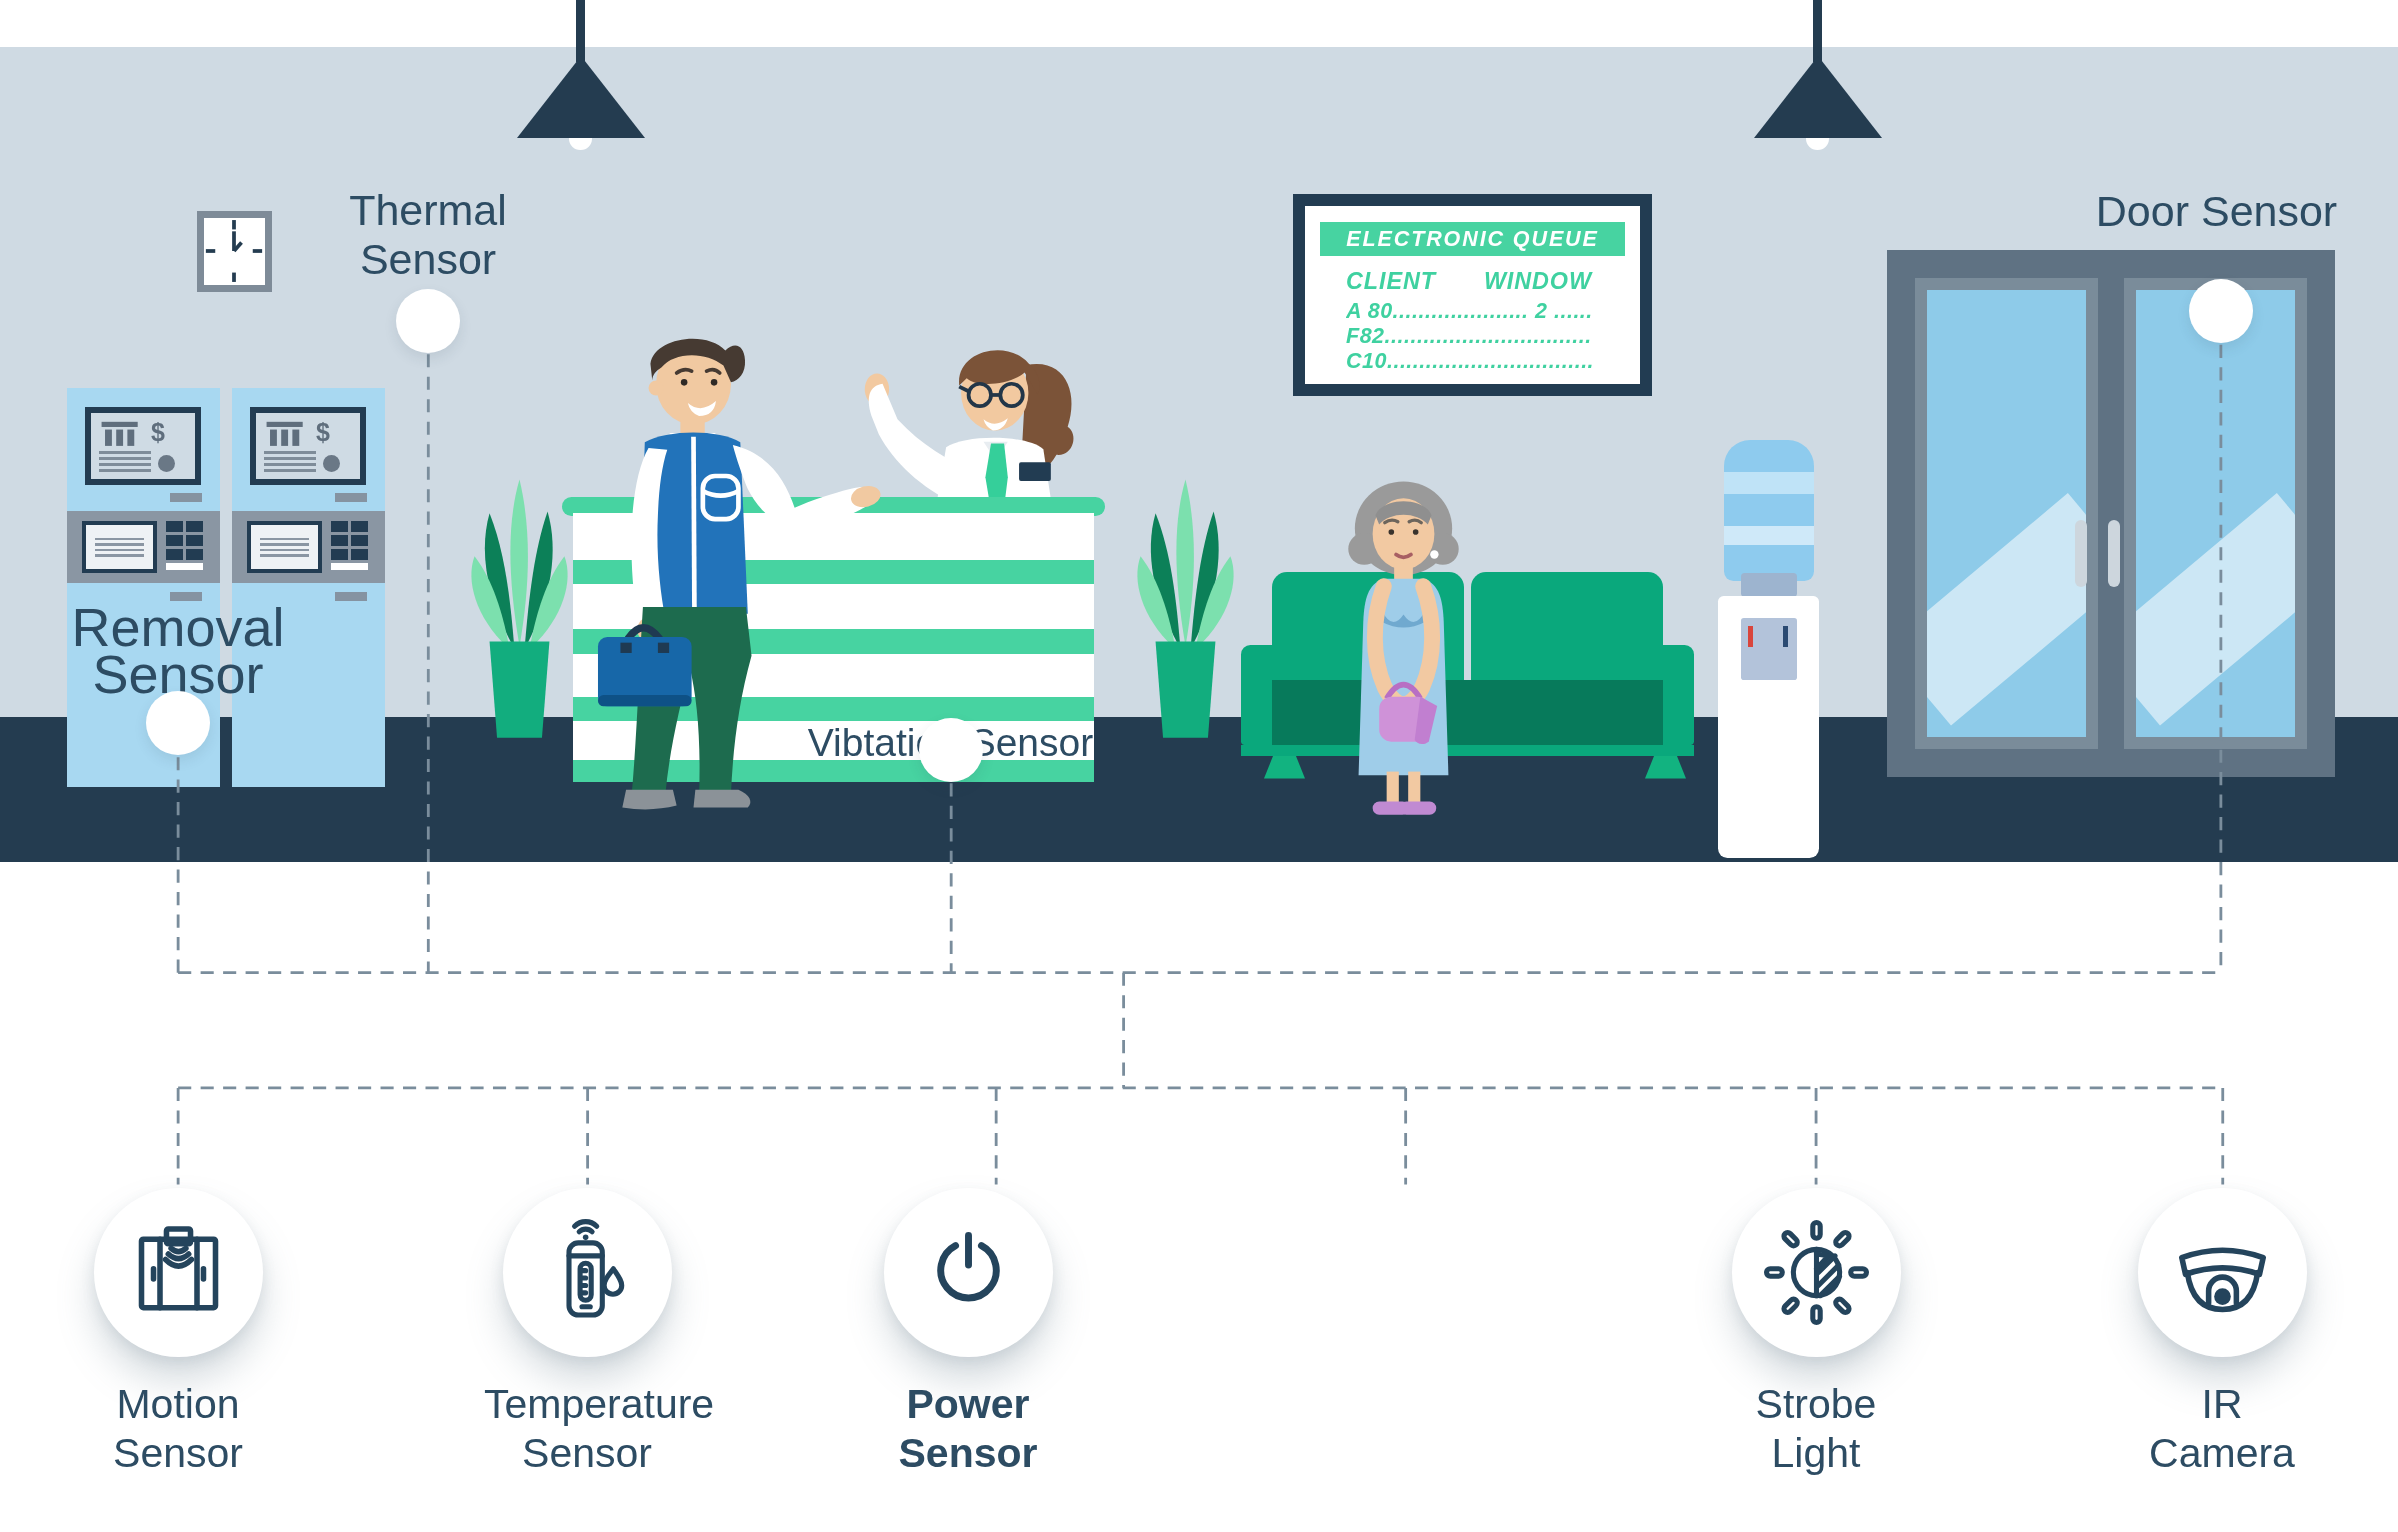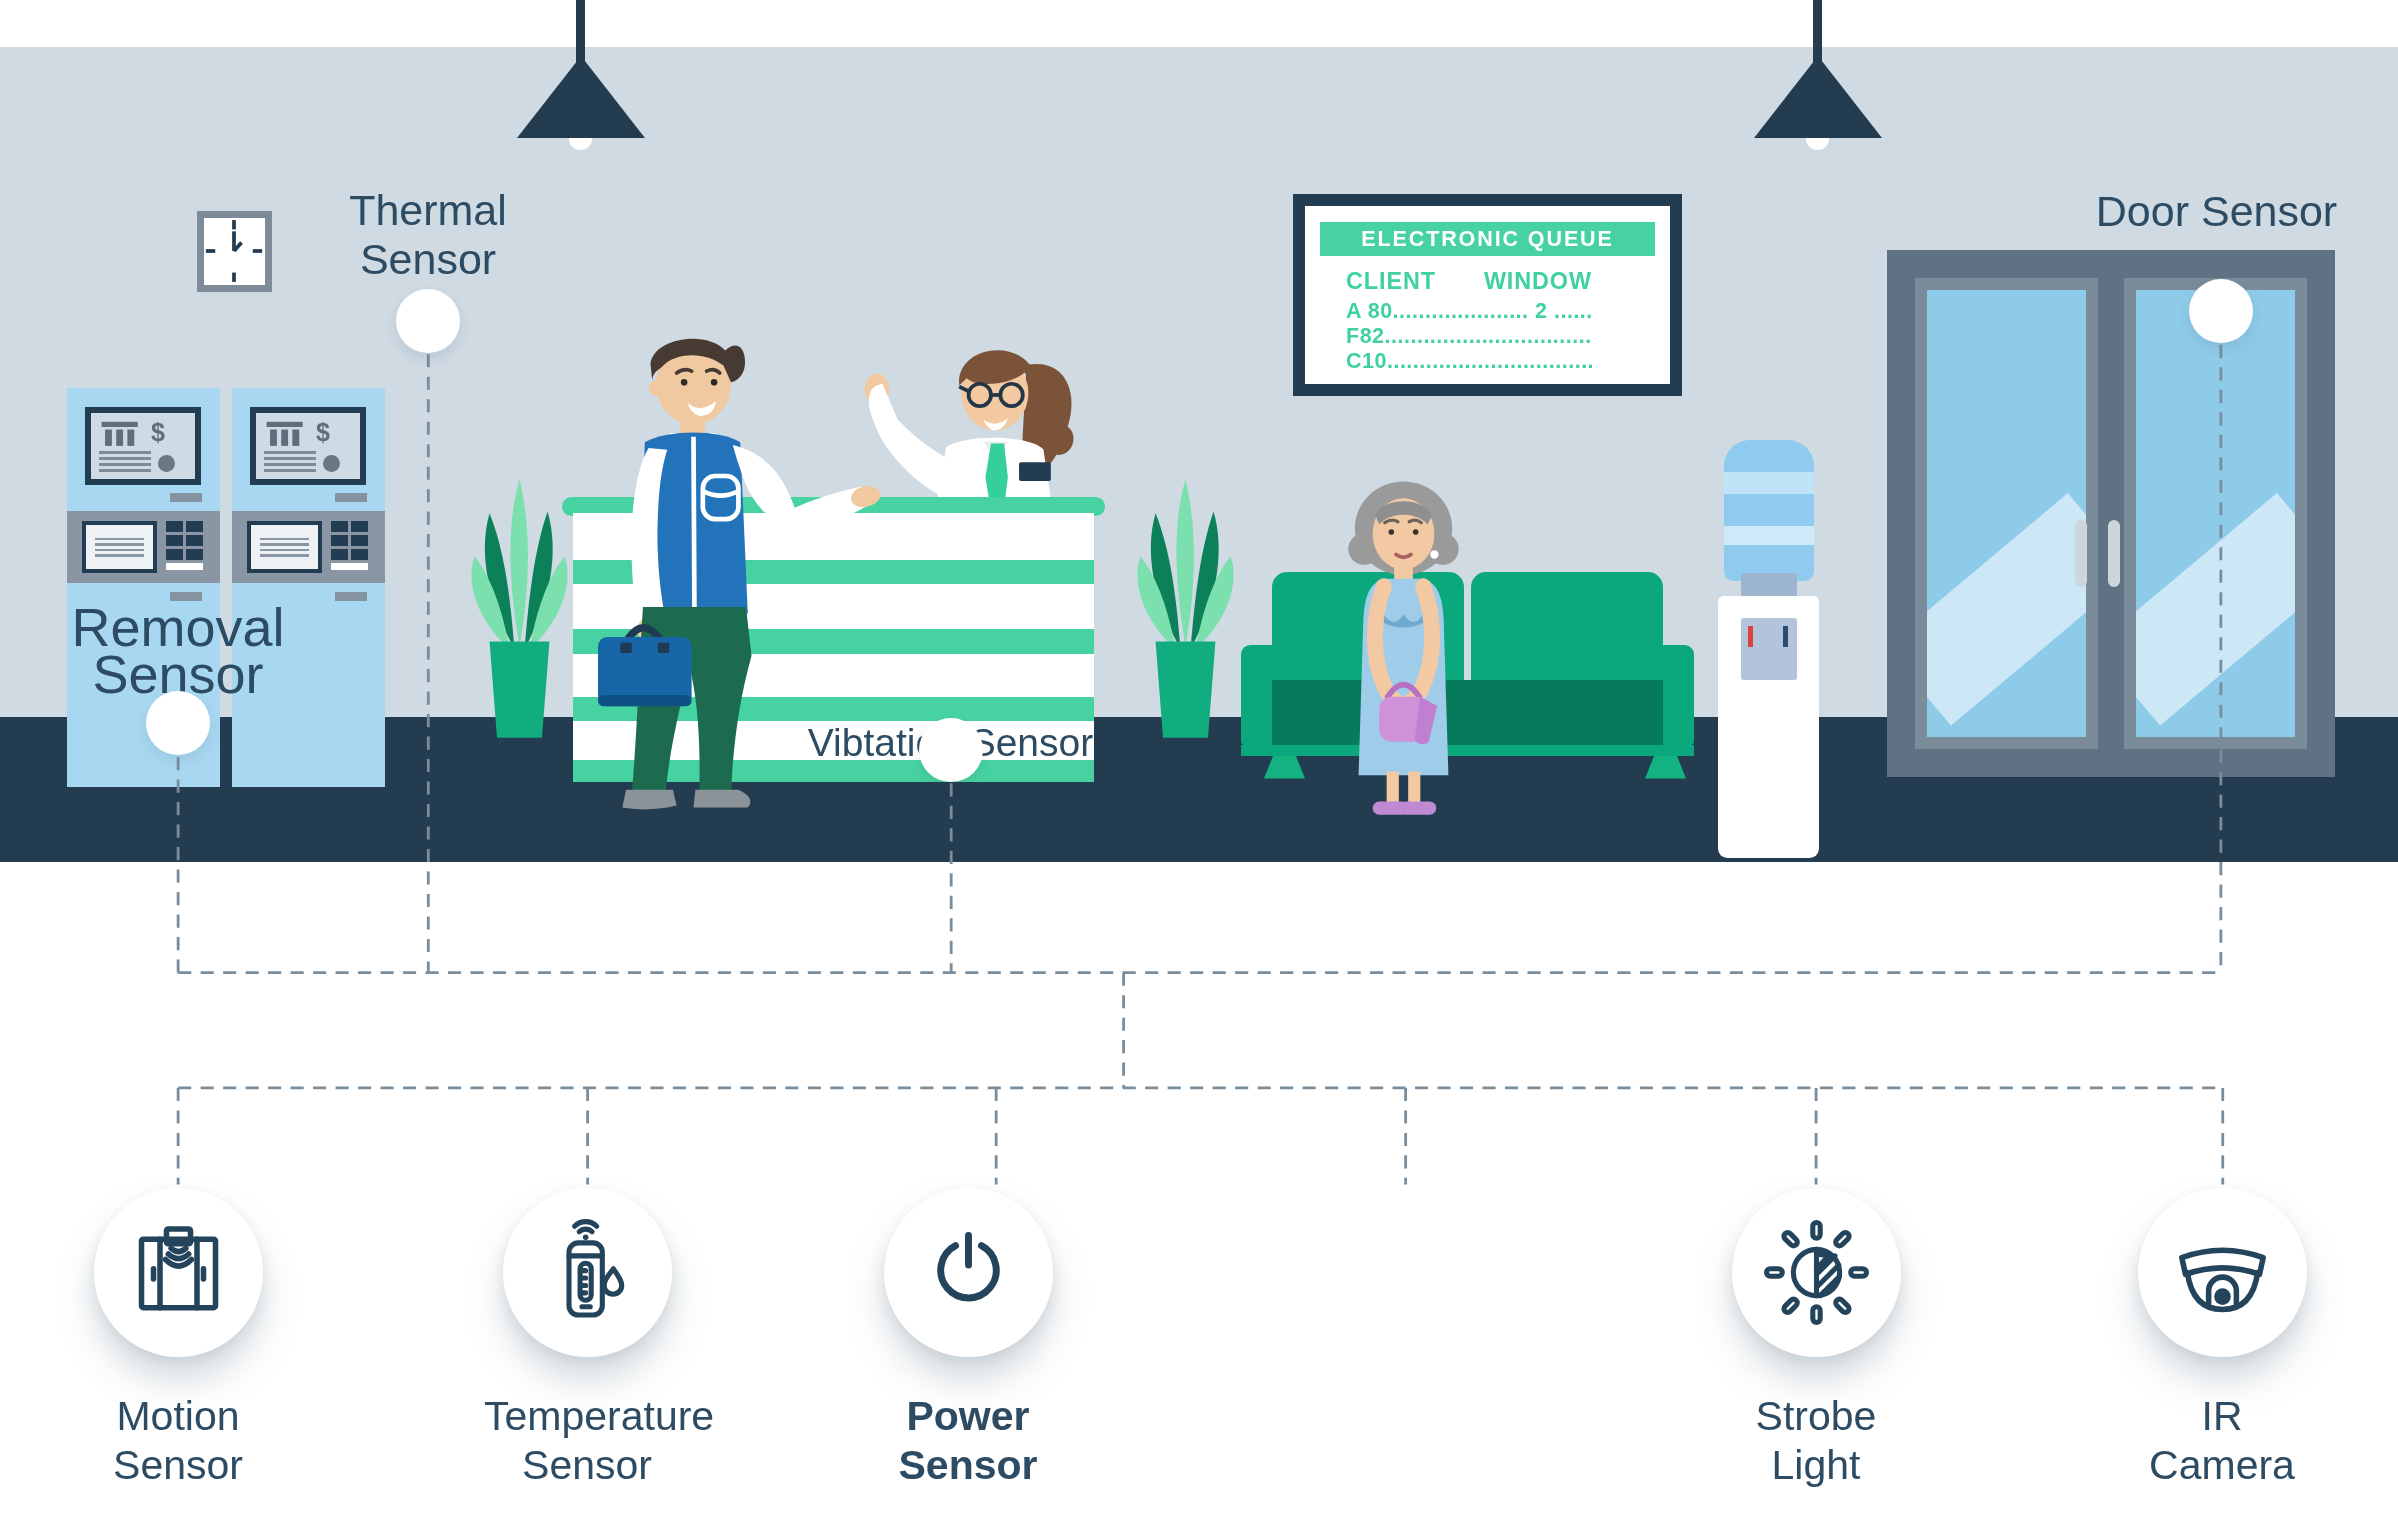--- a/index.html
+++ b/index.html
@@ -52,32 +52,32 @@
   .cooler-body{left:1718px;top:596px;width:101px;height:262px;background:#ffffff;border-radius:5.6px 5.6px 9.4px 9.4px;}
   .cooler-panel{left:1741px;top:618px;width:56px;height:62px;background:#b3c3da;border-radius:2.8px;}
   .tap{top:626px;width:4.7px;height:20.6px;}
   
   .door{left:1887px;top:250px;width:448px;height:527px;background:#5f7283;}
   .leaf{position:absolute;top:28px;width:183px;height:471px;background:#7a8c9a;}
   .glass{position:absolute;inset:12px;background:#8ecbe9;overflow:hidden;}
   .glass::before{content:"";position:absolute;left:-37px;top:60%;width:150%;height:103px;background:rgba(255,255,255,.55);transform:rotate(-40deg);transform-origin:center;}
   .handle{position:absolute;top:270px;width:12px;height:67px;background:#cdd6dd;border-radius:6.6px;z-index:2;}
   
-  .board{left:1293px;top:194px;width:389px;height:202px;background:#fff;border:12px solid #223c52;box-sizing:border-box;z-index:3;}
+  .board{left:1293px;top:194px;width:359px;height:202px;background:#fff;border:12px solid #223c52;box-sizing:border-box;z-index:3;font-style:italic;}
   .board-header{position:absolute;left:15px;right:15px;top:16px;height:34px;background:#47d3a1;color:#ffffff;font-weight:bold;font-size:21.5px;letter-spacing:1.9px;text-align:center;line-height:35px;}
   .board-rows{position:absolute;left:41px;top:62px;width:281px;color:#3fd1a0;font-weight:bold;white-space:nowrap;overflow:hidden;}
   .board-colrow{display:flex;gap:48px;font-size:23.4px;letter-spacing:0.9px;margin-bottom:3.7px;}
   .board-row{font-size:21.5px;line-height:25px;letter-spacing:0.5px;}
   
   .connectors{left:0;top:0;z-index:6;pointer-events:none;}
   
   .device{top:1188px;width:206px;text-align:center;z-index:8;}
   .device .circle{width:169px;height:169px;margin:0 auto;border-radius:50%;background:#ffffff;box-shadow:0 24px 37px rgba(108,128,142,.28),0 5.6px 13px rgba(108,128,142,.15);display:flex;align-items:center;justify-content:center;}
   .device svg{display:block;}
-  .device .dlabel{margin-top:35px;color:#2d4c63;font-size:41px;line-height:49px;}
+  .device .dlabel{margin-top:23px;color:#2d4c63;font-size:41px;line-height:49px;}
   .icon-stroke{stroke:#24445c;fill:none;stroke-linecap:round;stroke-linejoin:round;}
   
   .person{z-index:5;}
 </style>
 </head>
 <body>
 
 <div class="stage">
 
   <div class="abs wall"></div>

